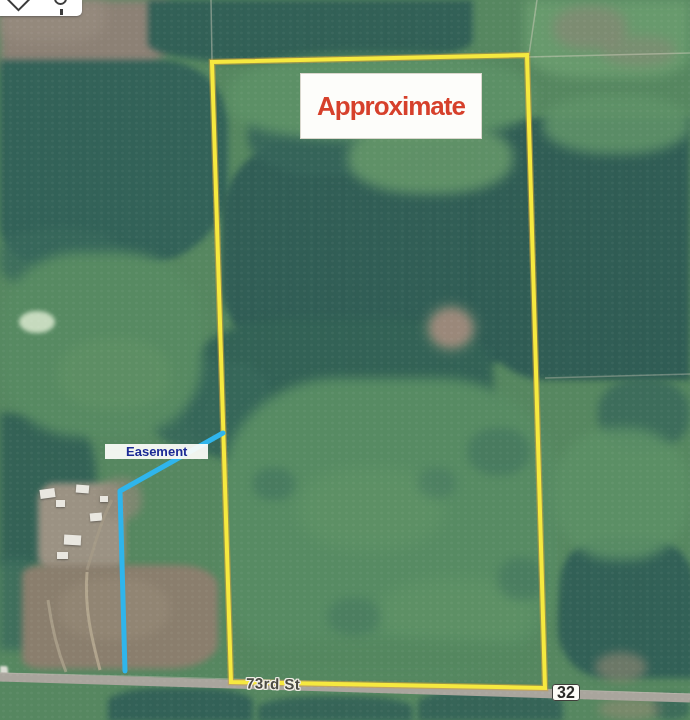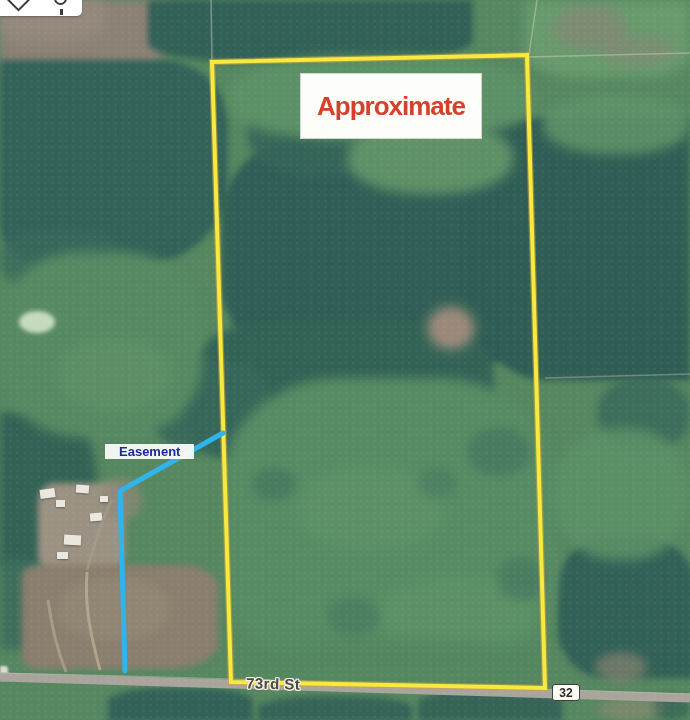--- a/index.html
+++ b/index.html
@@ -27,35 +27,35 @@
   .title-box{
     position:absolute;left:300px;top:73px;width:182px;height:66px;
     background:#fdfdfa;border:1px solid #d9d7cd;
     display:flex;flex-direction:column;align-items:center;justify-content:center;
     text-align:center;line-height:30px;
     font-weight:bold;font-size:26px;letter-spacing:-1px;
   }
   .easement-label{
     position:absolute;left:105px;top:444px;
     background:rgba(253,253,250,.93);
-    padding:0 14px;height:15px;line-height:15px;
+    padding:0 21px;height:15px;line-height:15px;
     font-weight:bold;font-size:13px;
   }
   .road-label{
     position:absolute;left:246px;top:675px;
     font-weight:bold;font-size:15px;color:#4a4a42;
     transform:rotate(1.2deg);letter-spacing:.5px;
     text-shadow:-1px 0 0 #f2f0e8,1px 0 0 #f2f0e8,0 -1px 0 #f2f0e8,0 1px 0 #f2f0e8,
                 -1px -1px 0 #f2f0e8,1px 1px 0 #f2f0e8,1px -1px 0 #f2f0e8,-1px 1px 0 #f2f0e8;
   }
   .route-badge{
     position:absolute;left:552px;top:684px;width:28px;height:17px;
     background:#fcfcf7;border:1.5px solid #3e3e3a;border-radius:3px;
     display:flex;align-items:center;justify-content:center;
-    font-weight:bold;font-size:12px;color:#2b2b28;
+    font-weight:bold;font-size:16px;color:#2b2b28;
   }
   .map-toolbar{
     position:absolute;left:0;top:0;width:82px;height:16px;
     background:#fff;border-radius:0 0 5px 0;
     box-shadow:0 1px 2px rgba(60,60,60,.5);
   }
   .tool{position:absolute;width:24px;height:26px;top:-12px;}
   .tool-diamond{left:8px;}
   .tool-diamond .shape{
     position:absolute;left:2px;top:3px;width:17px;height:17px;

